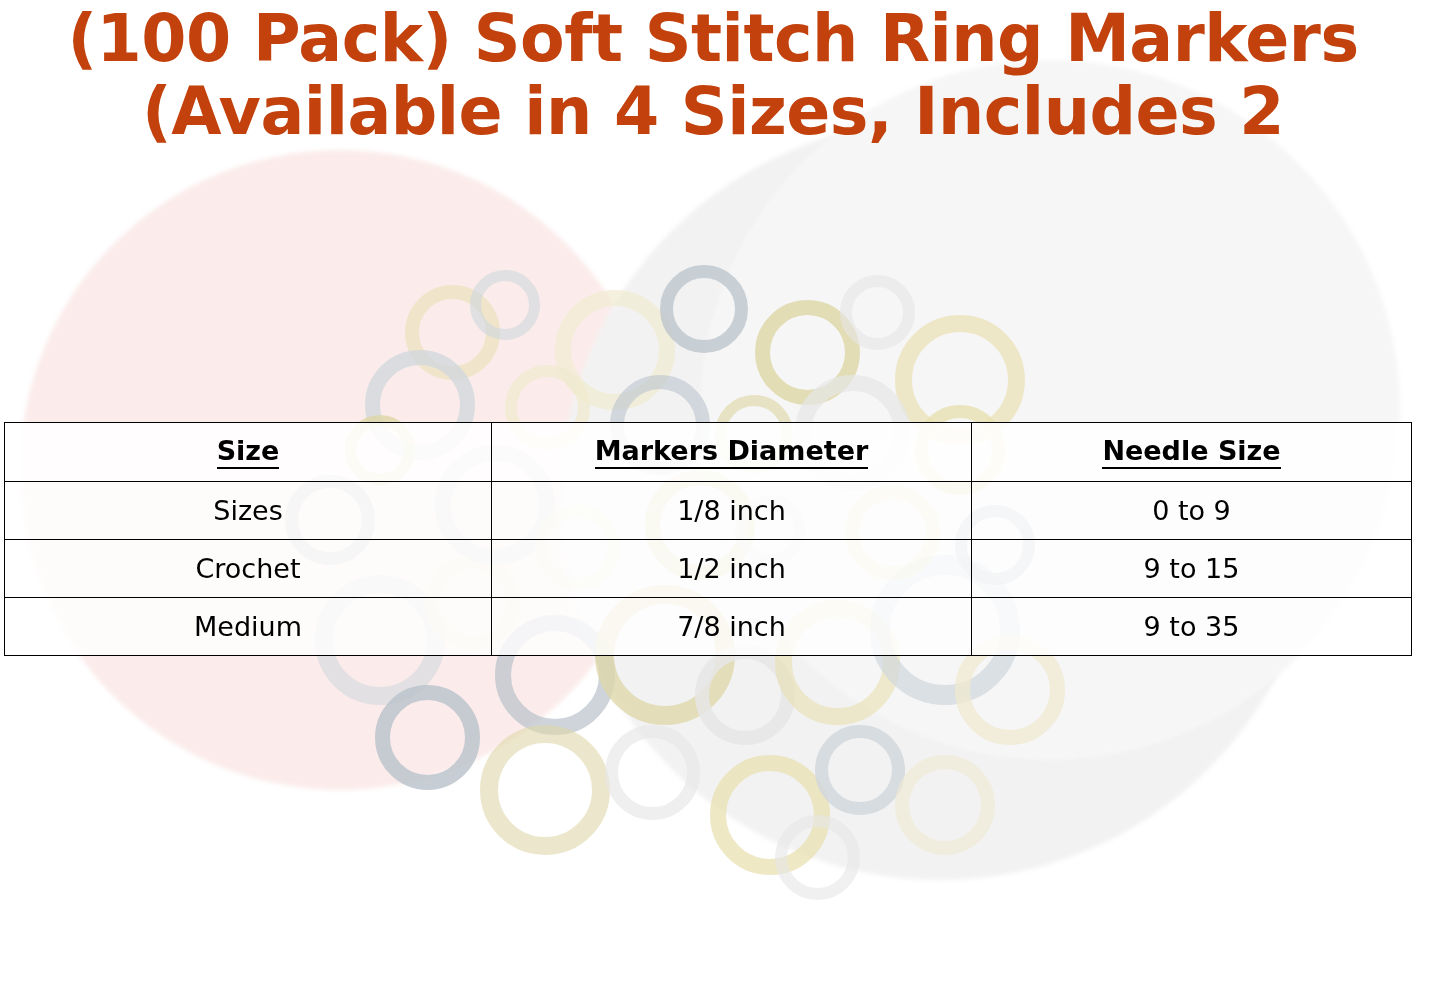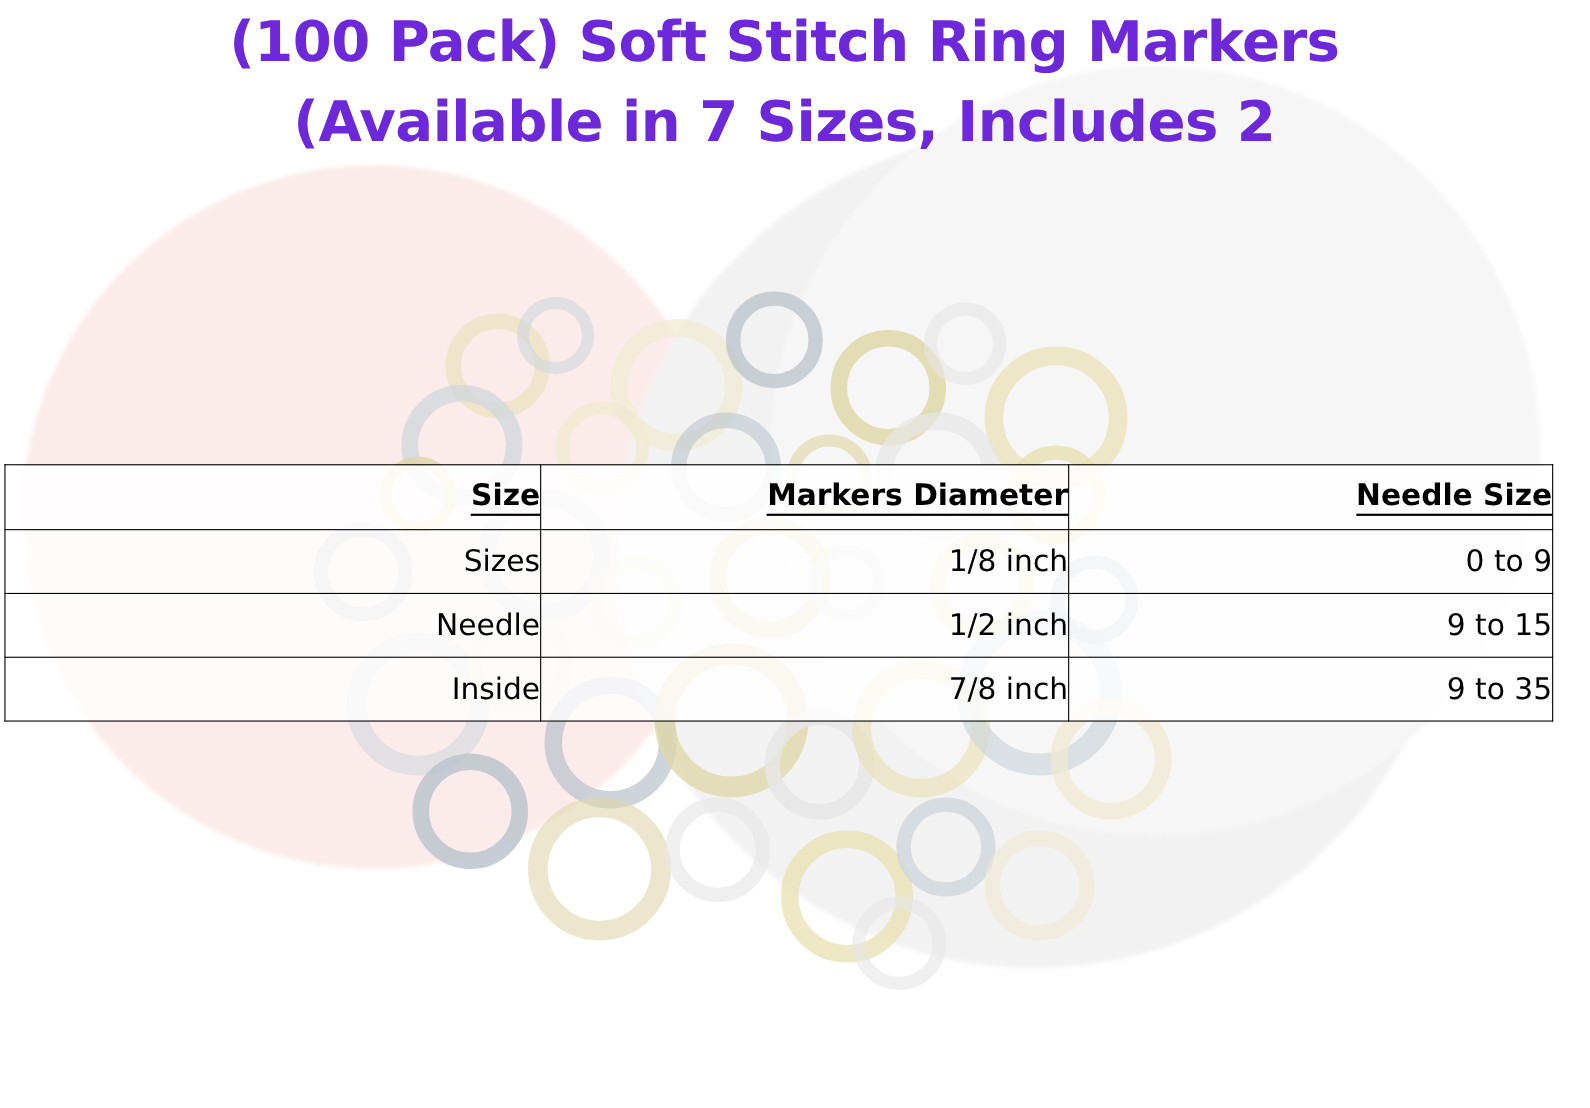--- a/index.html
+++ b/index.html
@@ -78,44 +78,44 @@
   
   .title {
     position: absolute;
     left: 0;
     top: 0;
     width: 1426px;
     padding-top: 2px;
     z-index: 3;
     text-align: center;
     font-weight: bold;
-    font-size: 51px;
+    font-size: 65px;
     line-height: 73px;
     letter-spacing: -0.5px;
-    color: #6d28d9;
+    color: #c2410c;
   }
   .title-line {
     display: block;
     white-space: nowrap;
   }
 
   
   .size-table {
     position: absolute;
     left: 4px;
     top: 422px;
     width: 1404px;
     border-collapse: collapse;
     z-index: 4;
     background: transparent;
     table-layout: fixed;
   }
   .size-table td, .size-table th {
     border: 1px solid #000000;
-    text-align: right;
+    text-align: center;
     font-size: 27px;
     color: #000000;
     font-weight: normal;
     height: 57px;
     padding: 0;
     background: rgba(255,255,255,0.80);
   }
   .size-table thead th {
     font-weight: bold;
     height: 58px;
@@ -174,43 +174,43 @@
         <div class="ring" style="left: 180px; top: 190px; width: 120px; height: 120px; border-width: 16px; border-color: rgb(207, 214, 220); opacity: 0.62;"></div>
         <div class="ring" style="left: 280px; top: 250px; width: 85px; height: 85px; border-width: 12px; border-color: rgb(240, 234, 208); opacity: 0.69;"></div>
         <div class="ring" style="left: 700px; top: 250px; width: 80px; height: 80px; border-width: 12px; border-color: rgb(185, 194, 203); opacity: 0.76;"></div>
         <div class="ring" style="left: 90px; top: 160px; width: 70px; height: 70px; border-width: 11px; border-color: rgb(222, 215, 168); opacity: 0.83;"></div>
         <div class="ring" style="left: 520px; top: 560px; width: 85px; height: 85px; border-width: 12px; border-color: rgb(230, 230, 230); opacity: 0.6;"></div>
       </div>
   </div>
 
   <div class="title">
     <span class="title-line">(100 Pack) Soft Stitch Ring Markers</span>
-    <span class="title-line">(Available in 7 Sizes, Includes 2</span>
+    <span class="title-line">(Available in 4 Sizes, Includes 2</span>
   </div>
 
   <table class="size-table">
     <thead>
       <tr>
         <th class="col-size"><span>Size</span></th>
         <th class="col-dia"><span>Markers Diameter</span></th>
         <th class="col-needle"><span>Needle Size</span></th>
       </tr>
     </thead>
     <tbody>
       <tr>
         <td>Sizes</td>
         <td>1/8 inch</td>
         <td>0 to 9</td>
       </tr>
       <tr>
-        <td>Needle</td>
+        <td>Crochet</td>
         <td>1/2 inch</td>
         <td>9 to 15</td>
       </tr>
       <tr>
-        <td>Inside</td>
+        <td>Medium</td>
         <td>7/8 inch</td>
         <td>9 to 35</td>
       </tr>
     </tbody>
   </table>
 
 </div>
 
 </body></html>

